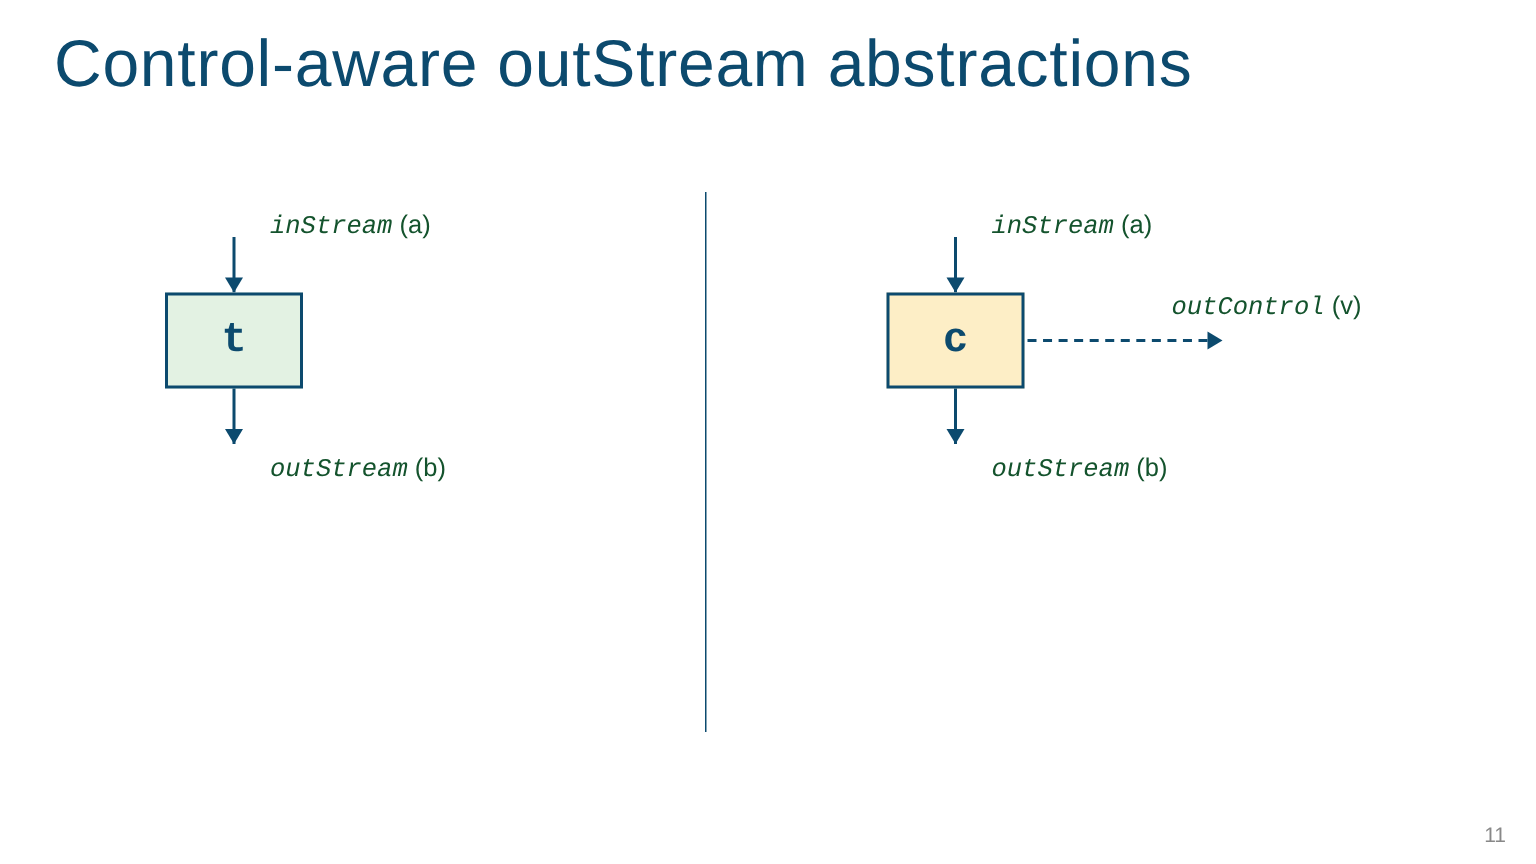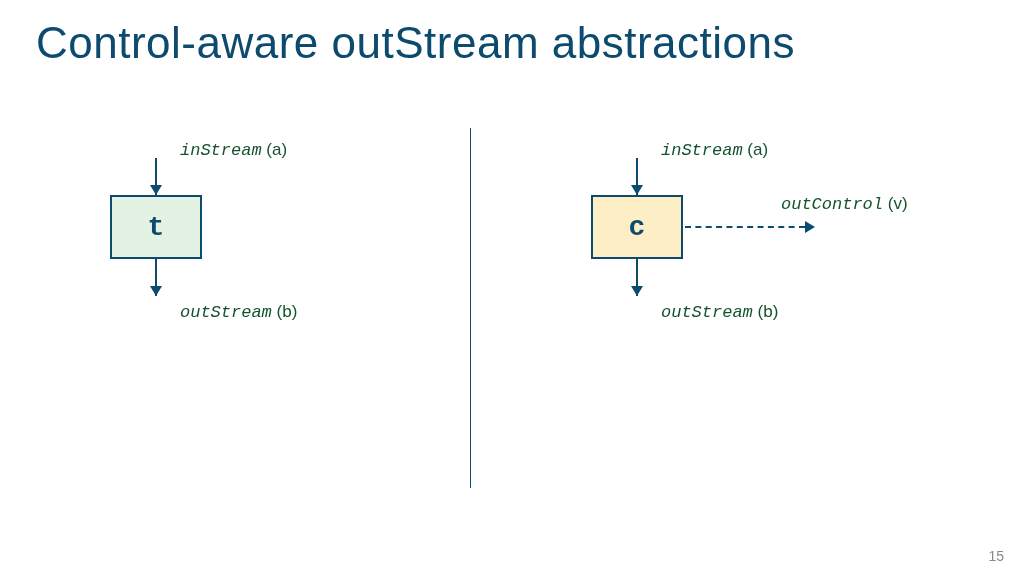--- a/index.html
+++ b/index.html
@@ -163,13 +163,13 @@
       <div class="arrow out"></div>
       <div class="arrowhead out"></div>
       <div class="label lab-out">
         <span class="it">outStream</span> <span>(b)</span>
       </div>
     </div>
   </div>
 
 </div>
 
-<div class="pagenum">15</div>
+<div class="pagenum">11</div>
 
 </body></html>

